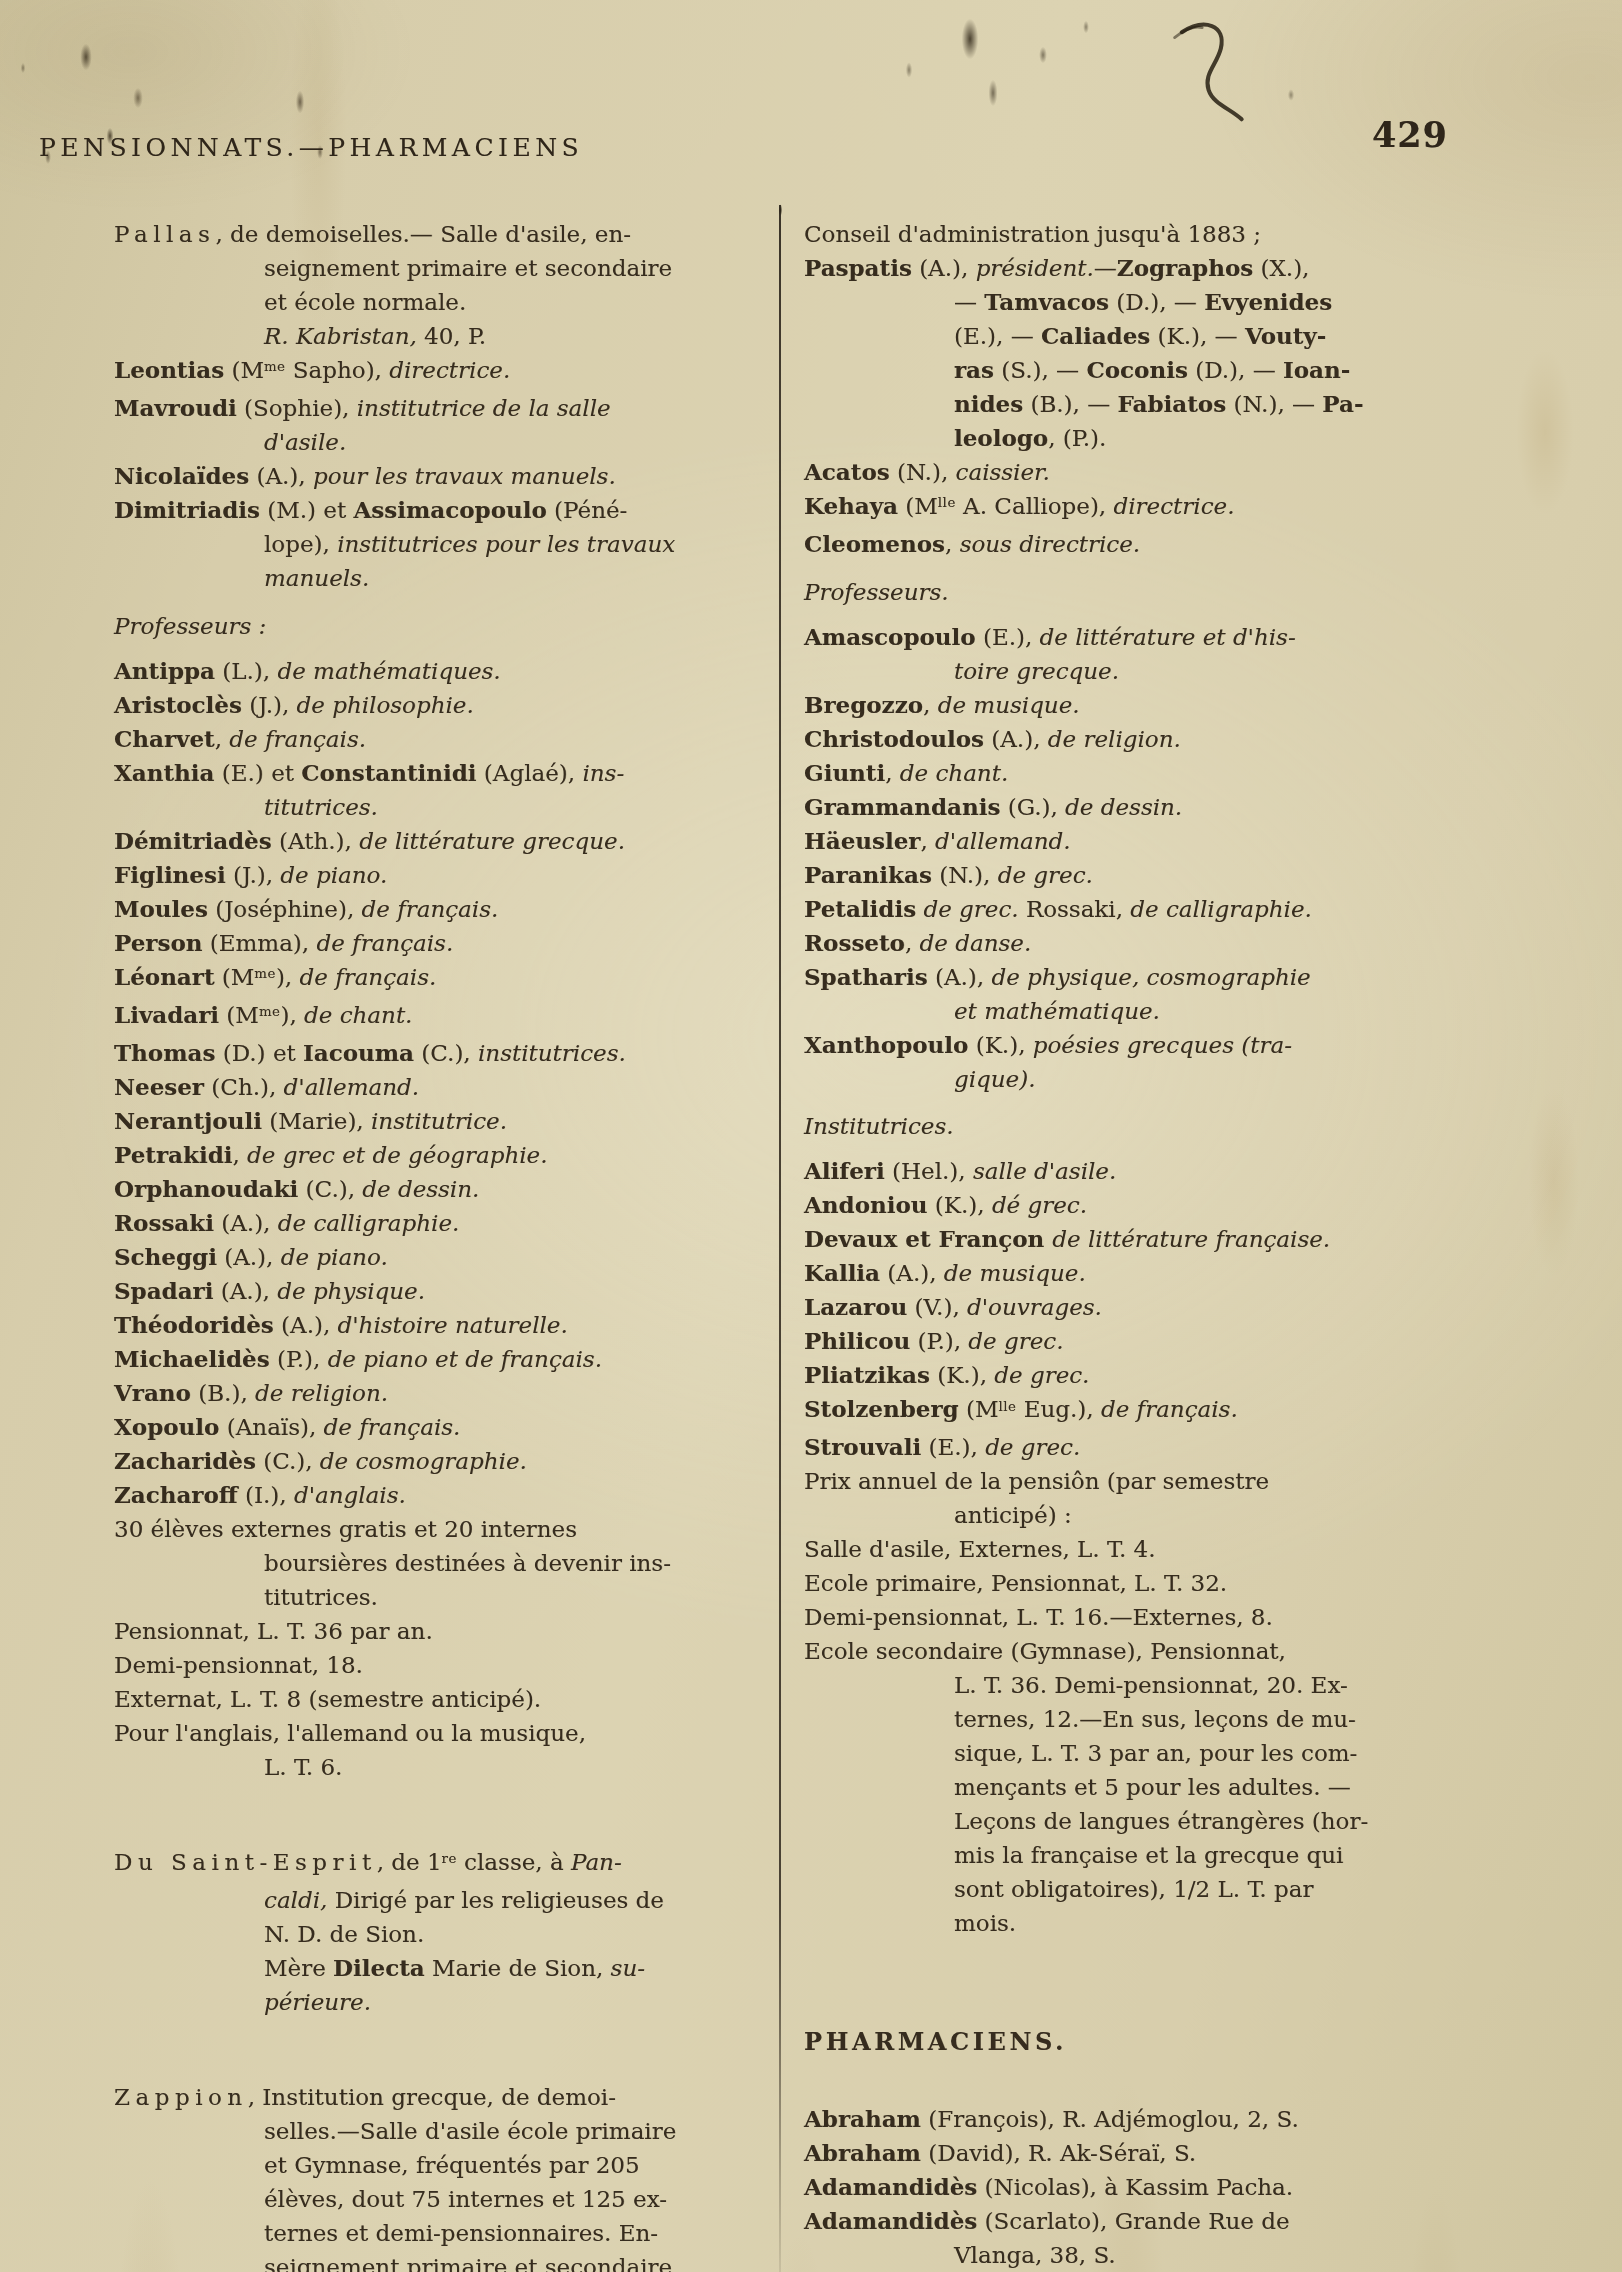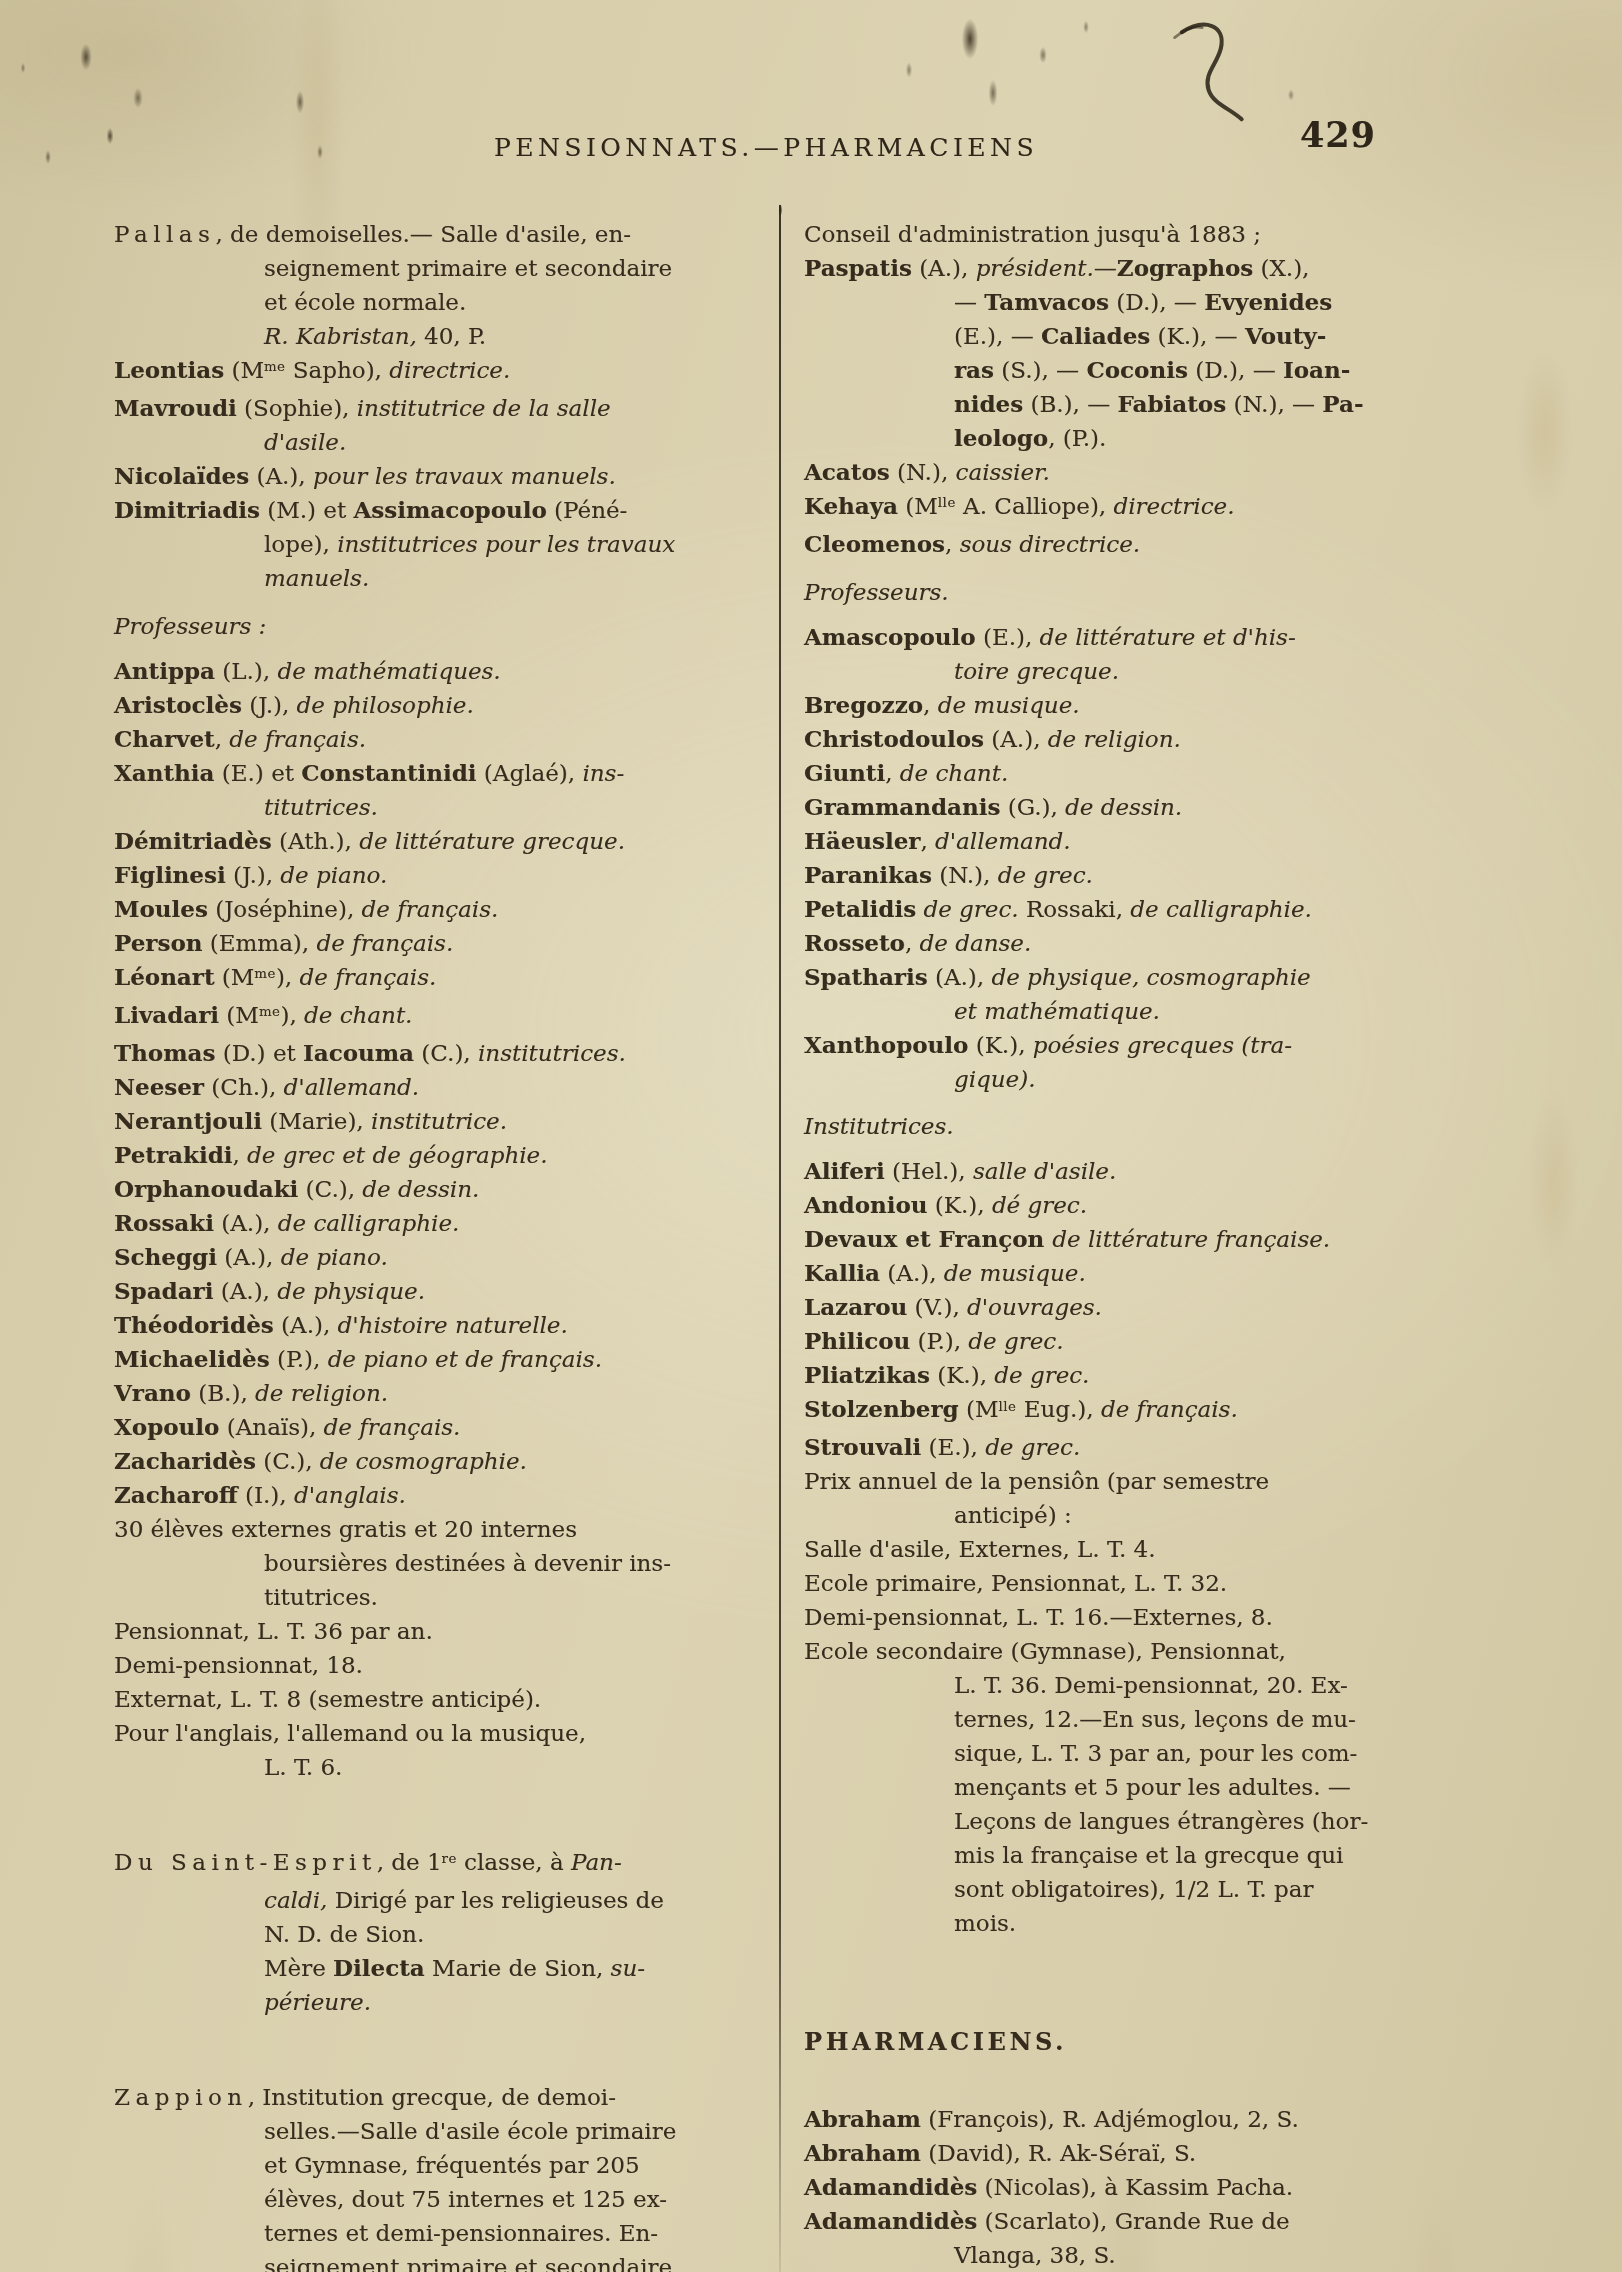--- a/index.html
+++ b/index.html
@@ -33,26 +33,26 @@
       radial-gradient(41px 118px at 1545px 432px, rgba(165,135,75,.16), rgba(165,135,75,0) 70%),
       radial-gradient(36px 136px at 1554px 1182px, rgba(165,135,75,.13), rgba(165,135,75,0) 70%),
       radial-gradient(55px 364px at 150px 2432px, rgba(150,120,60,.12), rgba(150,120,60,0) 70%),
       radial-gradient(50px 318px at 800px 2454px, rgba(150,120,60,.10), rgba(150,120,60,0) 70%),
       radial-gradient(55px 409px at 1127px 2364px, rgba(150,120,60,.10), rgba(150,120,60,0) 70%),
       radial-gradient(45px 318px at 1436px 2409px, rgba(150,120,60,.10), rgba(150,120,60,0) 70%),
       radial-gradient(41px 273px at 318px 136px, rgba(150,120,60,.10), rgba(150,120,60,0) 70%);
   }
   .squiggle{position:absolute;left:1127px;top:4.5px;pointer-events:none;}
   .page-title{
-    position:absolute;top:133px;left:39px;width:1454px;text-align:center;
+    position:absolute;top:133px;left:39px;width:1454px;text-align:left;
     font-size:25px;letter-spacing:4.5px;color:#2f261a;white-space:nowrap;
     text-shadow:0.3px 0.4px 0.5px rgba(47,38,26,.35);
   }
   .page-number{
-    position:absolute;top:117px;left:1300px;width:100px;
+    position:absolute;top:117px;left:1372px;width:100px;
     font-size:35px;font-weight:bold;letter-spacing:0.9px;color:#2f261a;line-height:1;
     text-shadow:0.3px 0.4px 0.5px rgba(47,38,26,.35);
   }
   .divider{
     position:absolute;left:779px;top:205px;width:2.3px;height:2118px;
     background:linear-gradient(#3a3328 0%, #453d30 10%, #4a4234 80%, rgba(74,66,52,0) 100%);
   }
   .divider::before{
     content:"";position:absolute;left:-1.4px;top:-2.7px;width:5px;height:15.5px;
     background:radial-gradient(2.7px 7.7px at 50% 50%, rgba(40,33,22,.95), rgba(40,33,22,0) 75%);

